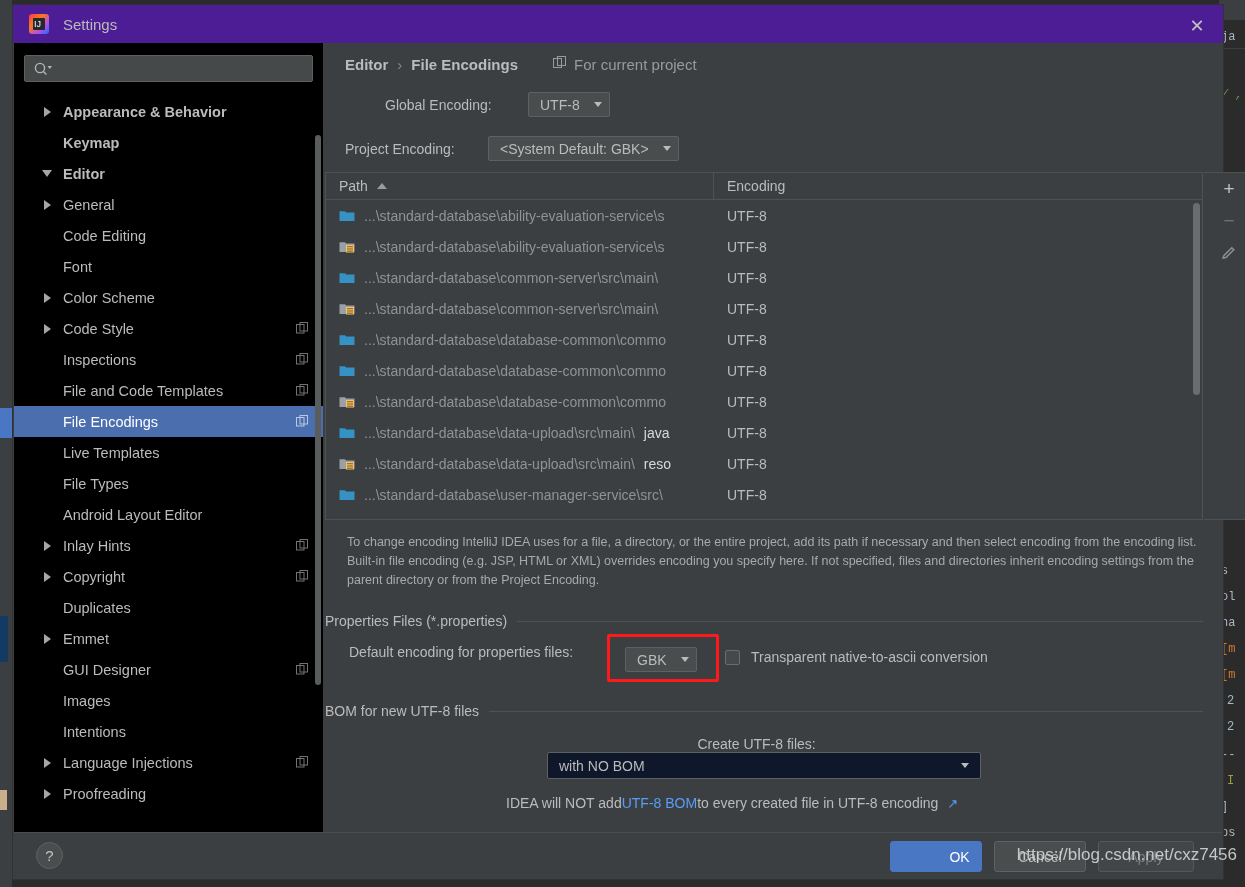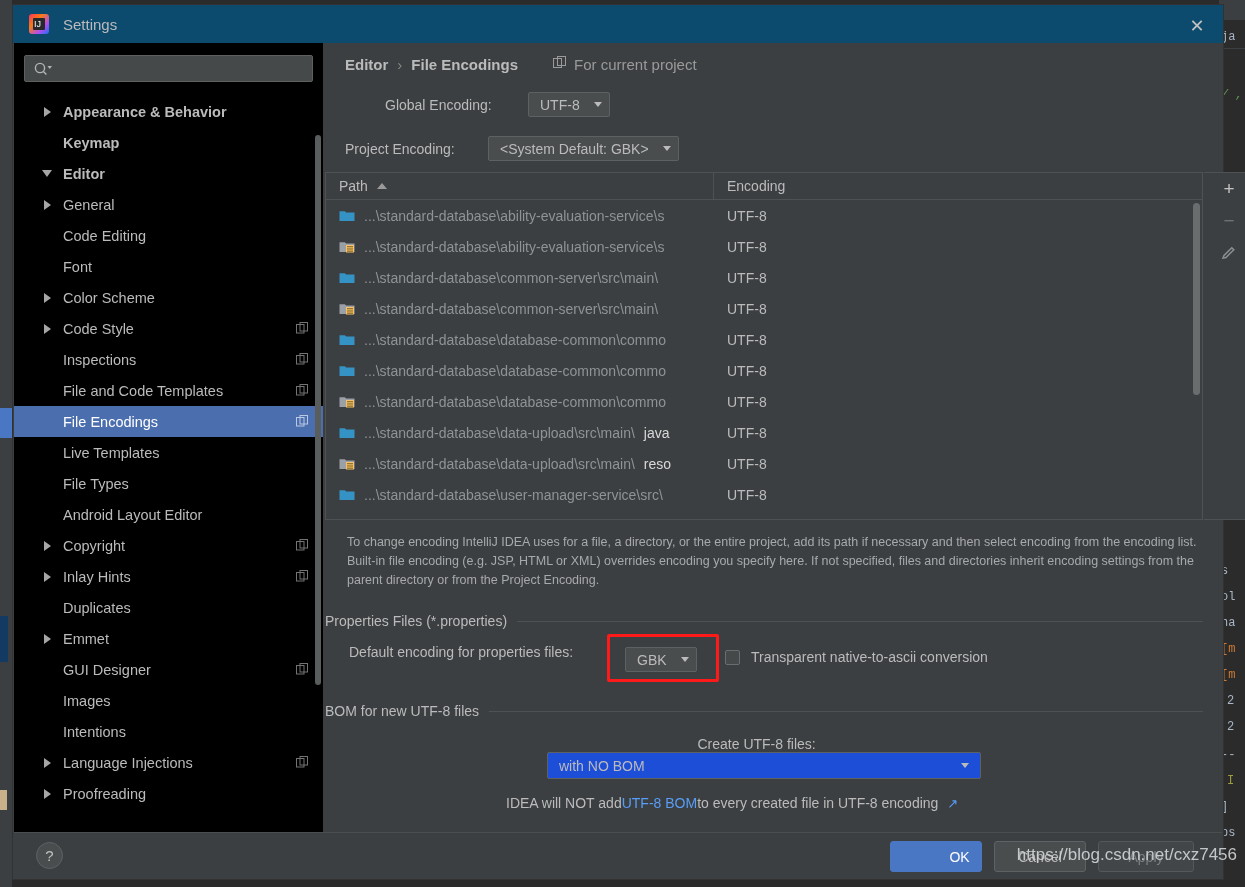--- a/index.html
+++ b/index.html
@@ -39,21 +39,21 @@
     color: #6a8759; letter-spacing: .5px; padding-top: 4px;
   }
 
   
   .dialog {
     position: absolute; left: 12px; top: 4px; width: 1212px; height: 876px;
     background: #3c3f41;
     border: 1px solid #323232;
   }
   .titlebar {
-    position: relative; height: 38px; background: #0c4a6e;
+    position: relative; height: 38px; background: #4c1d95;
     display: flex; align-items: center;
   }
   .app-icon {
     width: 20px; height: 20px; margin-left: 16px; position: relative;
     border-radius: 3px; overflow: hidden;
     background: linear-gradient(135deg,#fe315d 0%,#f97a12 35%,#b24df0 70%,#1a6ff5 100%);
   }
   .app-icon::after {
     content: ""; position: absolute; left: 4px; top: 4px; width: 12px; height: 12px;
     background: #27282c; border-radius: 1px;
@@ -208,21 +208,21 @@
     font-size: 14px; color: #bbbbbb; cursor: pointer;
   }
   .chk {
     width: 15px; height: 15px; background: #45494a; border: 1px solid #6a6d6f; border-radius: 2px;
   }
 
   .g-bom { top: 660px; width: 878px; }
   .bom-row { margin-top: 17px; display: flex; align-items: center; font-size: 14px; color: #bbbbbb; flex-direction: column; }
   .bom-row .lbl { margin-left: 24px; width: 157px; }
   .wide-combo {
-    width: 434px; height: 27px; background: #1d4ed8; border: 1px solid #5e6163; border-radius: 2px;
+    width: 434px; height: 27px; background: #0f172a; border: 1px solid #5e6163; border-radius: 2px;
     display: flex; align-items: center; justify-content: space-between;
     padding: 0 11px; color: #bbbbbb; font-size: 14px; cursor: pointer;
   }
   .bom-note {
     margin-top: 16px; margin-left: 181px; font-size: 14px; color: #bbbbbb;
     display: flex; align-items: center; gap: 0;
   }
   .link { color: #589df6; cursor: pointer; }
   .ext-arrow { margin-left: 9px; color: #589df6; font-size: 13px; }
 
@@ -408,31 +408,31 @@
           <div class="tree-item indent1">
             <span class="arrow none">
               <span class="tri-r"></span>
             </span>
             <span class="tree-label">Android Layout Editor</span>
           </div>
           <div class="tree-item indent1">
             <span class="arrow">
               <span class="tri-r"></span>
             </span>
-            <span class="tree-label">Copyright</span>
+            <span class="tree-label">Inlay Hints</span>
             <span class="copy-ico"><svg width="13" height="13" viewBox="0 0 13 13">
                 <rect x="0.5" y="2.5" width="7.5" height="8.5" fill="none" stroke="#9a9a9a"></rect>
                 <rect x="4" y="0.5" width="7.5" height="8.5" fill="none" stroke="#9a9a9a"></rect>
               </svg></span>
           </div>
           <div class="tree-item indent1">
             <span class="arrow">
               <span class="tri-r"></span>
             </span>
-            <span class="tree-label">Inlay Hints</span>
+            <span class="tree-label">Copyright</span>
             <span class="copy-ico"><svg width="13" height="13" viewBox="0 0 13 13">
                 <rect x="0.5" y="2.5" width="7.5" height="8.5" fill="none" stroke="#9a9a9a"></rect>
                 <rect x="4" y="0.5" width="7.5" height="8.5" fill="none" stroke="#9a9a9a"></rect>
               </svg></span>
           </div>
           <div class="tree-item indent1">
             <span class="arrow none">
               <span class="tri-r"></span>
             </span>
             <span class="tree-label">Duplicates</span>

